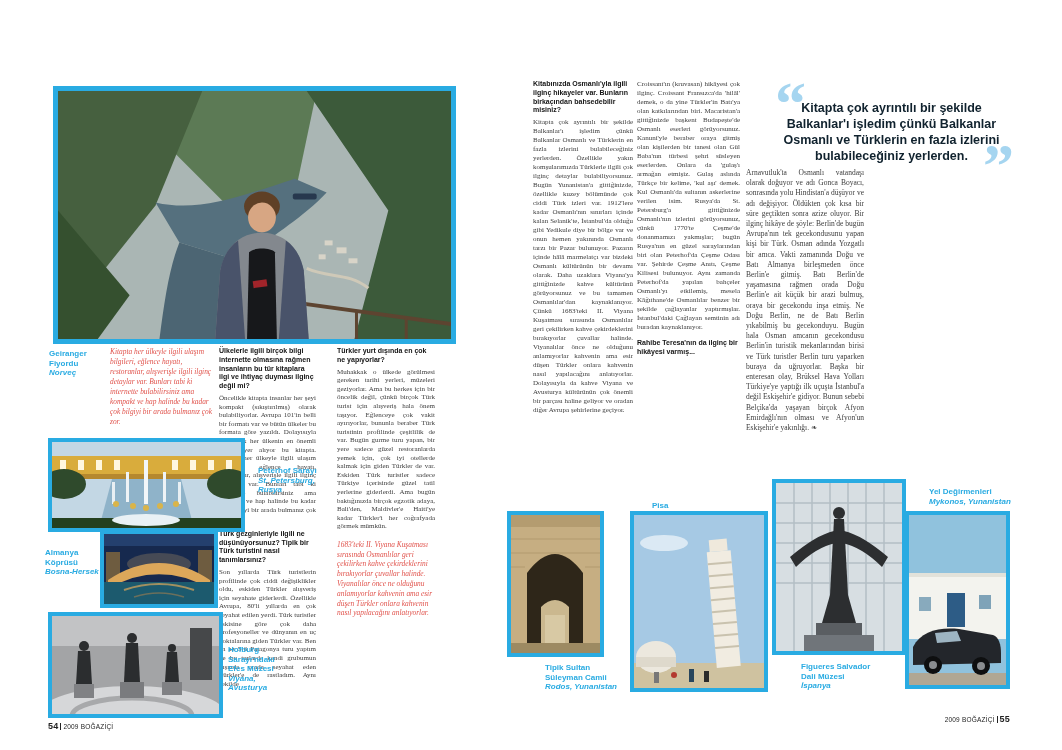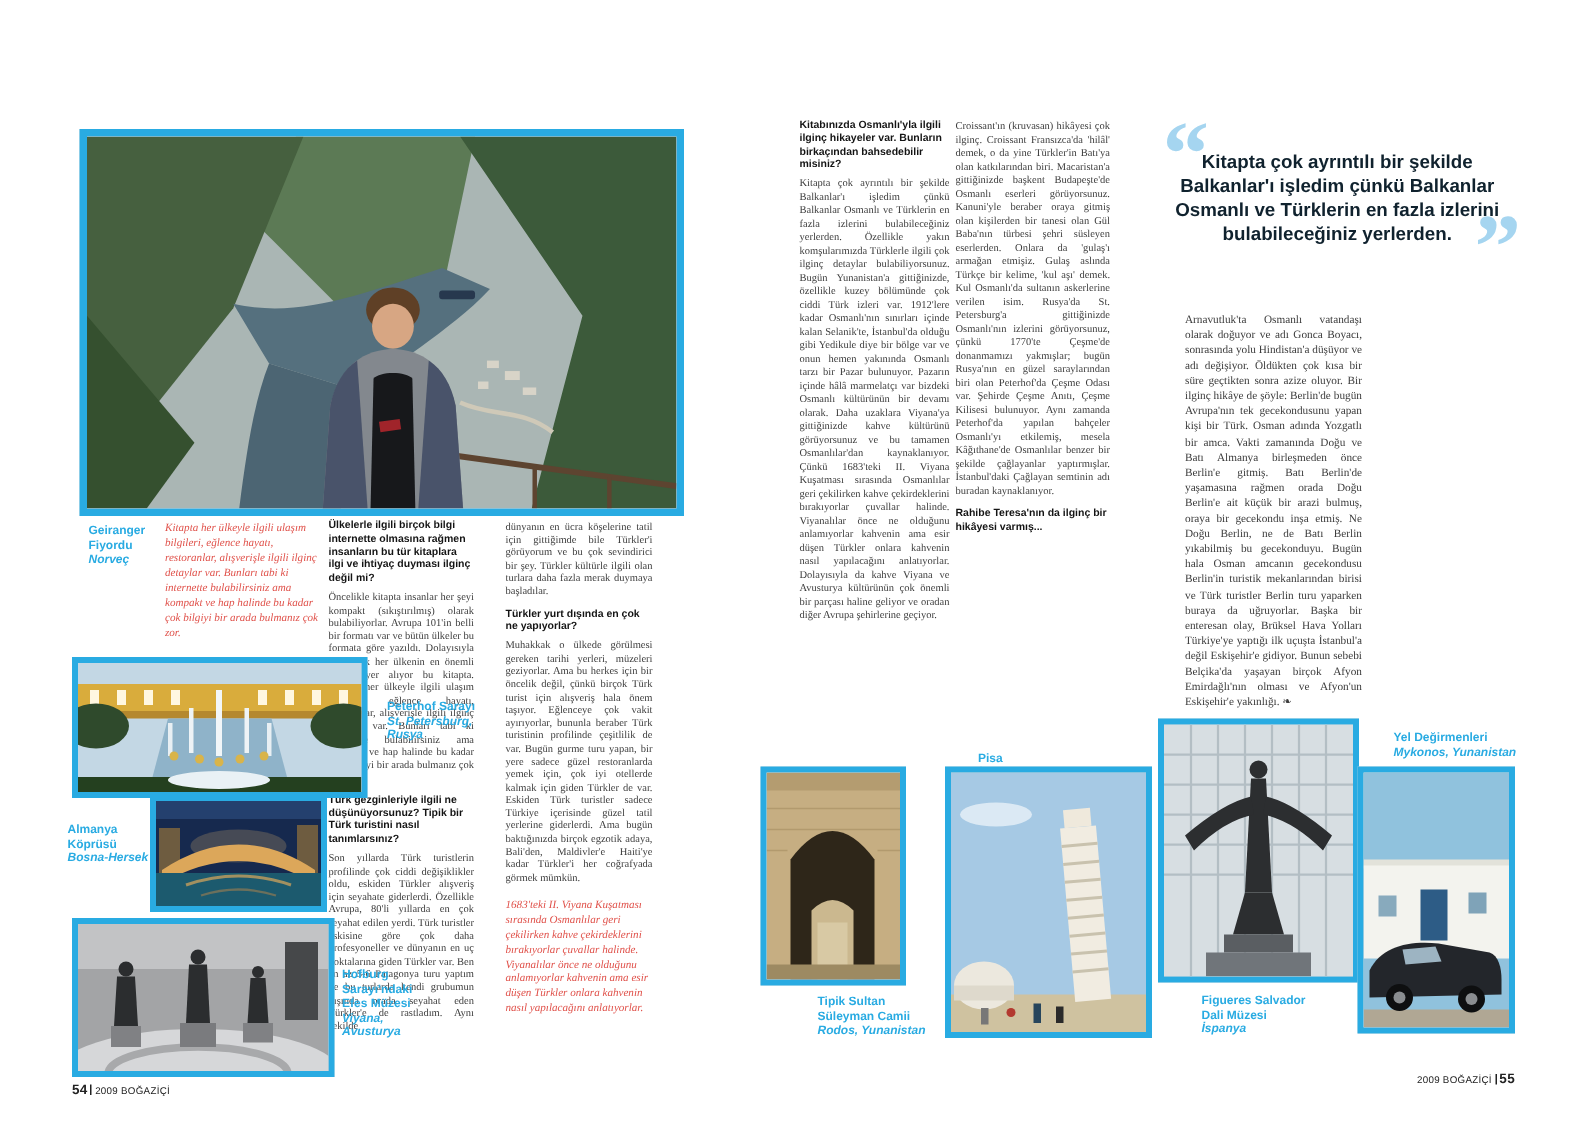--- a/index.html
+++ b/index.html
@@ -65,36 +65,35 @@
         <ellipse cx="205" cy="127" rx="14" ry="15" fill="#d7a683"></ellipse>
         <path d="M158,249 L163,180 C170,152 186,143 205,142 C224,143 240,152 247,180 L252,249 Z" fill="#83888e"></path>
         <path d="M158,249 L163,180 C166,166 172,156 181,150 L188,249 Z" fill="#49536a"></path>
         <path d="M252,249 L247,180 C244,166 238,156 229,150 L222,249 Z" fill="#49536a"></path>
         <path d="M190,249 L192,162 C196,157 214,157 218,162 L220,249 Z" fill="#17181b"></path>
         <rect x="196" y="190" width="14" height="7" fill="#a0242a" transform="rotate(-8 203 193)"></rect>
       </g>
     </svg>
   </div>
 
-  <div class="cap" style="left:59px;top:349px;width:58px;">
+  <div class="cap" style="left:49px;top:349px;width:58px;">
     <span class="ttl">Geiranger Fiyordu</span>
     <span class="loc">Norveç</span>
   </div>
 
   <div class="redquote" style="left:110px;top:347px;width:106px;">Kitapta her ülkeyle ilgili ulaşım bilgileri, eğlence hayatı, restoranlar, alışverişle ilgili ilginç detaylar var. Bunları tabi ki internette bulabilirsiniz ama kompakt ve hap halinde bu kadar çok bilgiyi bir arada bulmanız çok zor.</div>
 
   <div class="col" style="left:219px;top:347px;width:97px;">
     <p class="qhead">Ülkelerle ilgili birçok bilgi internette olmasına rağmen insanların bu tür kitaplara ilgi ve ihtiyaç duyması ilginç değil mi?</p>
     <p>Öncelikle kitapta insanlar her şeyi kompakt (sıkıştırılmış) olarak bulabiliyorlar. Avrupa 101'in belli bir formatı var ve bütün ülkeler bu formata göre yazıldı. Dolayısıyla görülecek her ülkenin en önemli yerleri yer alıyor bu kitapta. Kitapta her ülkeyle ilgili ulaşım bilgileri, eğlence hayatı, restoranlar, alışverişle ilgili ilginç detaylar var. Bunları tabi ki internette bulabilirsiniz ama kompakt ve hap halinde bu kadar çok bilgiyi bir arada bulmanız çok zor.</p>
     <p class="qhead">Türk gezginleriyle ilgili ne düşünüyorsunuz? Tipik bir Türk turistini nasıl tanımlarsınız?</p>
     <p>Son yıllarda Türk turistlerin profilinde çok ciddi değişiklikler oldu, eskiden Türkler alışveriş için seyahate giderlerdi. Özellikle Avrupa, 80'li yıllarda en çok seyahat edilen yerdi. Türk turistler eskisine göre çok daha profesyoneller ve dünyanın en uç noktalarına giden Türkler var. Ben en az 5-6 Patagonya turu yaptım ve bu turlarda kendi grubumun dışında orada seyahat eden Türkler'e de rastladım. Aynı şekilde</p>
   </div>
 
   <div class="col" style="left:337px;top:347px;width:98px;">
-    <p>dünyanın en ücra köşelerine tatil için gittiğimde bile Türkler'i görüyorum ve bu çok sevindirici bir şey. Türkler kültürle ilgili olan turlara daha fazla merak duymaya başladılar.</p>
     <p class="qhead">Türkler yurt dışında en çok ne yapıyorlar?</p>
     <p>Muhakkak o ülkede görülmesi gereken tarihi yerleri, müzeleri geziyorlar. Ama bu herkes için bir öncelik değil, çünkü birçok Türk turist için alışveriş hala önem taşıyor. Eğlenceye çok vakit ayırıyorlar, bununla beraber Türk turistinin profilinde çeşitlilik de var. Bugün gurme turu yapan, bir yere sadece güzel restoranlarda yemek için, çok iyi otellerde kalmak için giden Türkler de var. Eskiden Türk turistler sadece Türkiye içerisinde güzel tatil yerlerine giderlerdi. Ama bugün baktığınızda birçok egzotik adaya, Bali'den, Maldivler'e Haiti'ye kadar Türkler'i her coğrafyada görmek mümkün.</p>
     <p class="redquote-inline">1683'teki II. Viyana Kuşatması sırasında Osmanlılar geri çekilirken kahve çekirdeklerini bırakıyorlar çuvallar halinde. Viyanalılar önce ne olduğunu anlamıyorlar kahvenin ama esir düşen Türkler onlara kahvenin nasıl yapılacağını anlatıyorlar.</p>
   </div>
 
   <div class="photo" style="left:48px;top:438px;width:197px;height:94px;">
     <svg viewBox="0 0 189 86" preserveAspectRatio="none">
       <rect width="189" height="86" fill="#c3d7e4"></rect>
       <rect y="14" width="189" height="20" fill="#d9ac3c"></rect>
       <g fill="#fff7e0">
@@ -188,21 +187,21 @@
     <p>Croissant'ın (kruvasan) hikâyesi çok ilginç. Croissant Fransızca'da 'hilâl' demek, o da yine Türkler'in Batı'ya olan katkılarından biri. Macaristan'a gittiğinizde başkent Budapeşte'de Osmanlı eserleri görüyorsunuz. Kanuni'yle beraber oraya gitmiş olan kişilerden bir tanesi olan Gül Baba'nın türbesi şehri süsleyen eserlerden. Onlara da 'gulaş'ı armağan etmişiz. Gulaş aslında Türkçe bir kelime, 'kul aşı' demek. Kul Osmanlı'da sultanın askerlerine verilen isim. Rusya'da St. Petersburg'a gittiğinizde Osmanlı'nın izlerini görüyorsunuz, çünkü 1770'te Çeşme'de donanmamızı yakmışlar; bugün Rusya'nın en güzel saraylarından biri olan Peterhof'da Çeşme Odası var. Şehirde Çeşme Anıtı, Çeşme Kilisesi bulunuyor. Aynı zamanda Peterhof'da yapılan bahçeler Osmanlı'yı etkilemiş, mesela Kâğıthane'de Osmanlılar benzer bir şekilde çağlayanlar yaptırmışlar. İstanbul'daki Çağlayan semtinin adı buradan kaynaklanıyor.</p>
     <p class="qhead">Rahibe Teresa'nın da ilginç bir hikâyesi varmış...</p>
   </div>
 
   <div class="pullquote">
     <span class="pq-mark pq-open">“</span>
     <div class="pq-text">Kitapta çok ayrıntılı bir şekilde Balkanlar'ı işledim çünkü Balkanlar Osmanlı ve Türklerin en fazla izlerini bulabileceğiniz yerlerden.</div>
     <span class="pq-mark pq-close">”</span>
   </div>
 
-  <div class="col wide" style="left:790px;top:168px;width:118px;margin-top:40px;">
+  <div class="col wide" style="left:746px;top:168px;width:118px;">
     <p>Arnavutluk'ta Osmanlı vatandaşı olarak doğuyor ve adı Gonca Boyacı, sonrasında yolu Hindistan'a düşüyor ve adı değişiyor. Öldükten çok kısa bir süre geçtikten sonra azize oluyor. Bir ilginç hikâye de şöyle: Berlin'de bugün Avrupa'nın tek gecekondusunu yapan kişi bir Türk. Osman adında Yozgatlı bir amca. Vakti zamanında Doğu ve Batı Almanya birleşmeden önce Berlin'e gitmiş. Batı Berlin'de yaşamasına rağmen orada Doğu Berlin'e ait küçük bir arazi bulmuş, oraya bir gecekondu inşa etmiş. Ne Doğu Berlin, ne de Batı Berlin yıkabilmiş bu gecekonduyu. Bugün hala Osman amcanın gecekondusu Berlin'in turistik mekanlarından birisi ve Türk turistler Berlin turu yaparken buraya da uğruyorlar. Başka bir enteresan olay, Brüksel Hava Yolları Türkiye'ye yaptığı ilk uçuşta İstanbul'a değil Eskişehir'e gidiyor. Bunun sebebi Belçika'da yaşayan birçok Afyon Emirdağlı'nın olması ve Afyon'un Eskişehir'e yakınlığı. ❧</p>
   </div>
 
   <div class="photo" style="left:507px;top:511px;width:97px;height:146px;">
     <svg viewBox="0 0 89 138" preserveAspectRatio="none">
       <rect width="89" height="138" fill="#c6ae82"></rect>
       <rect width="89" height="12" fill="#b49c70"></rect>
       <g stroke="#b29a6e" stroke-width="1">
         <line x1="0" y1="24" x2="89" y2="24"></line>
           <line x1="0" y1="38" x2="89" y2="38"></line>

